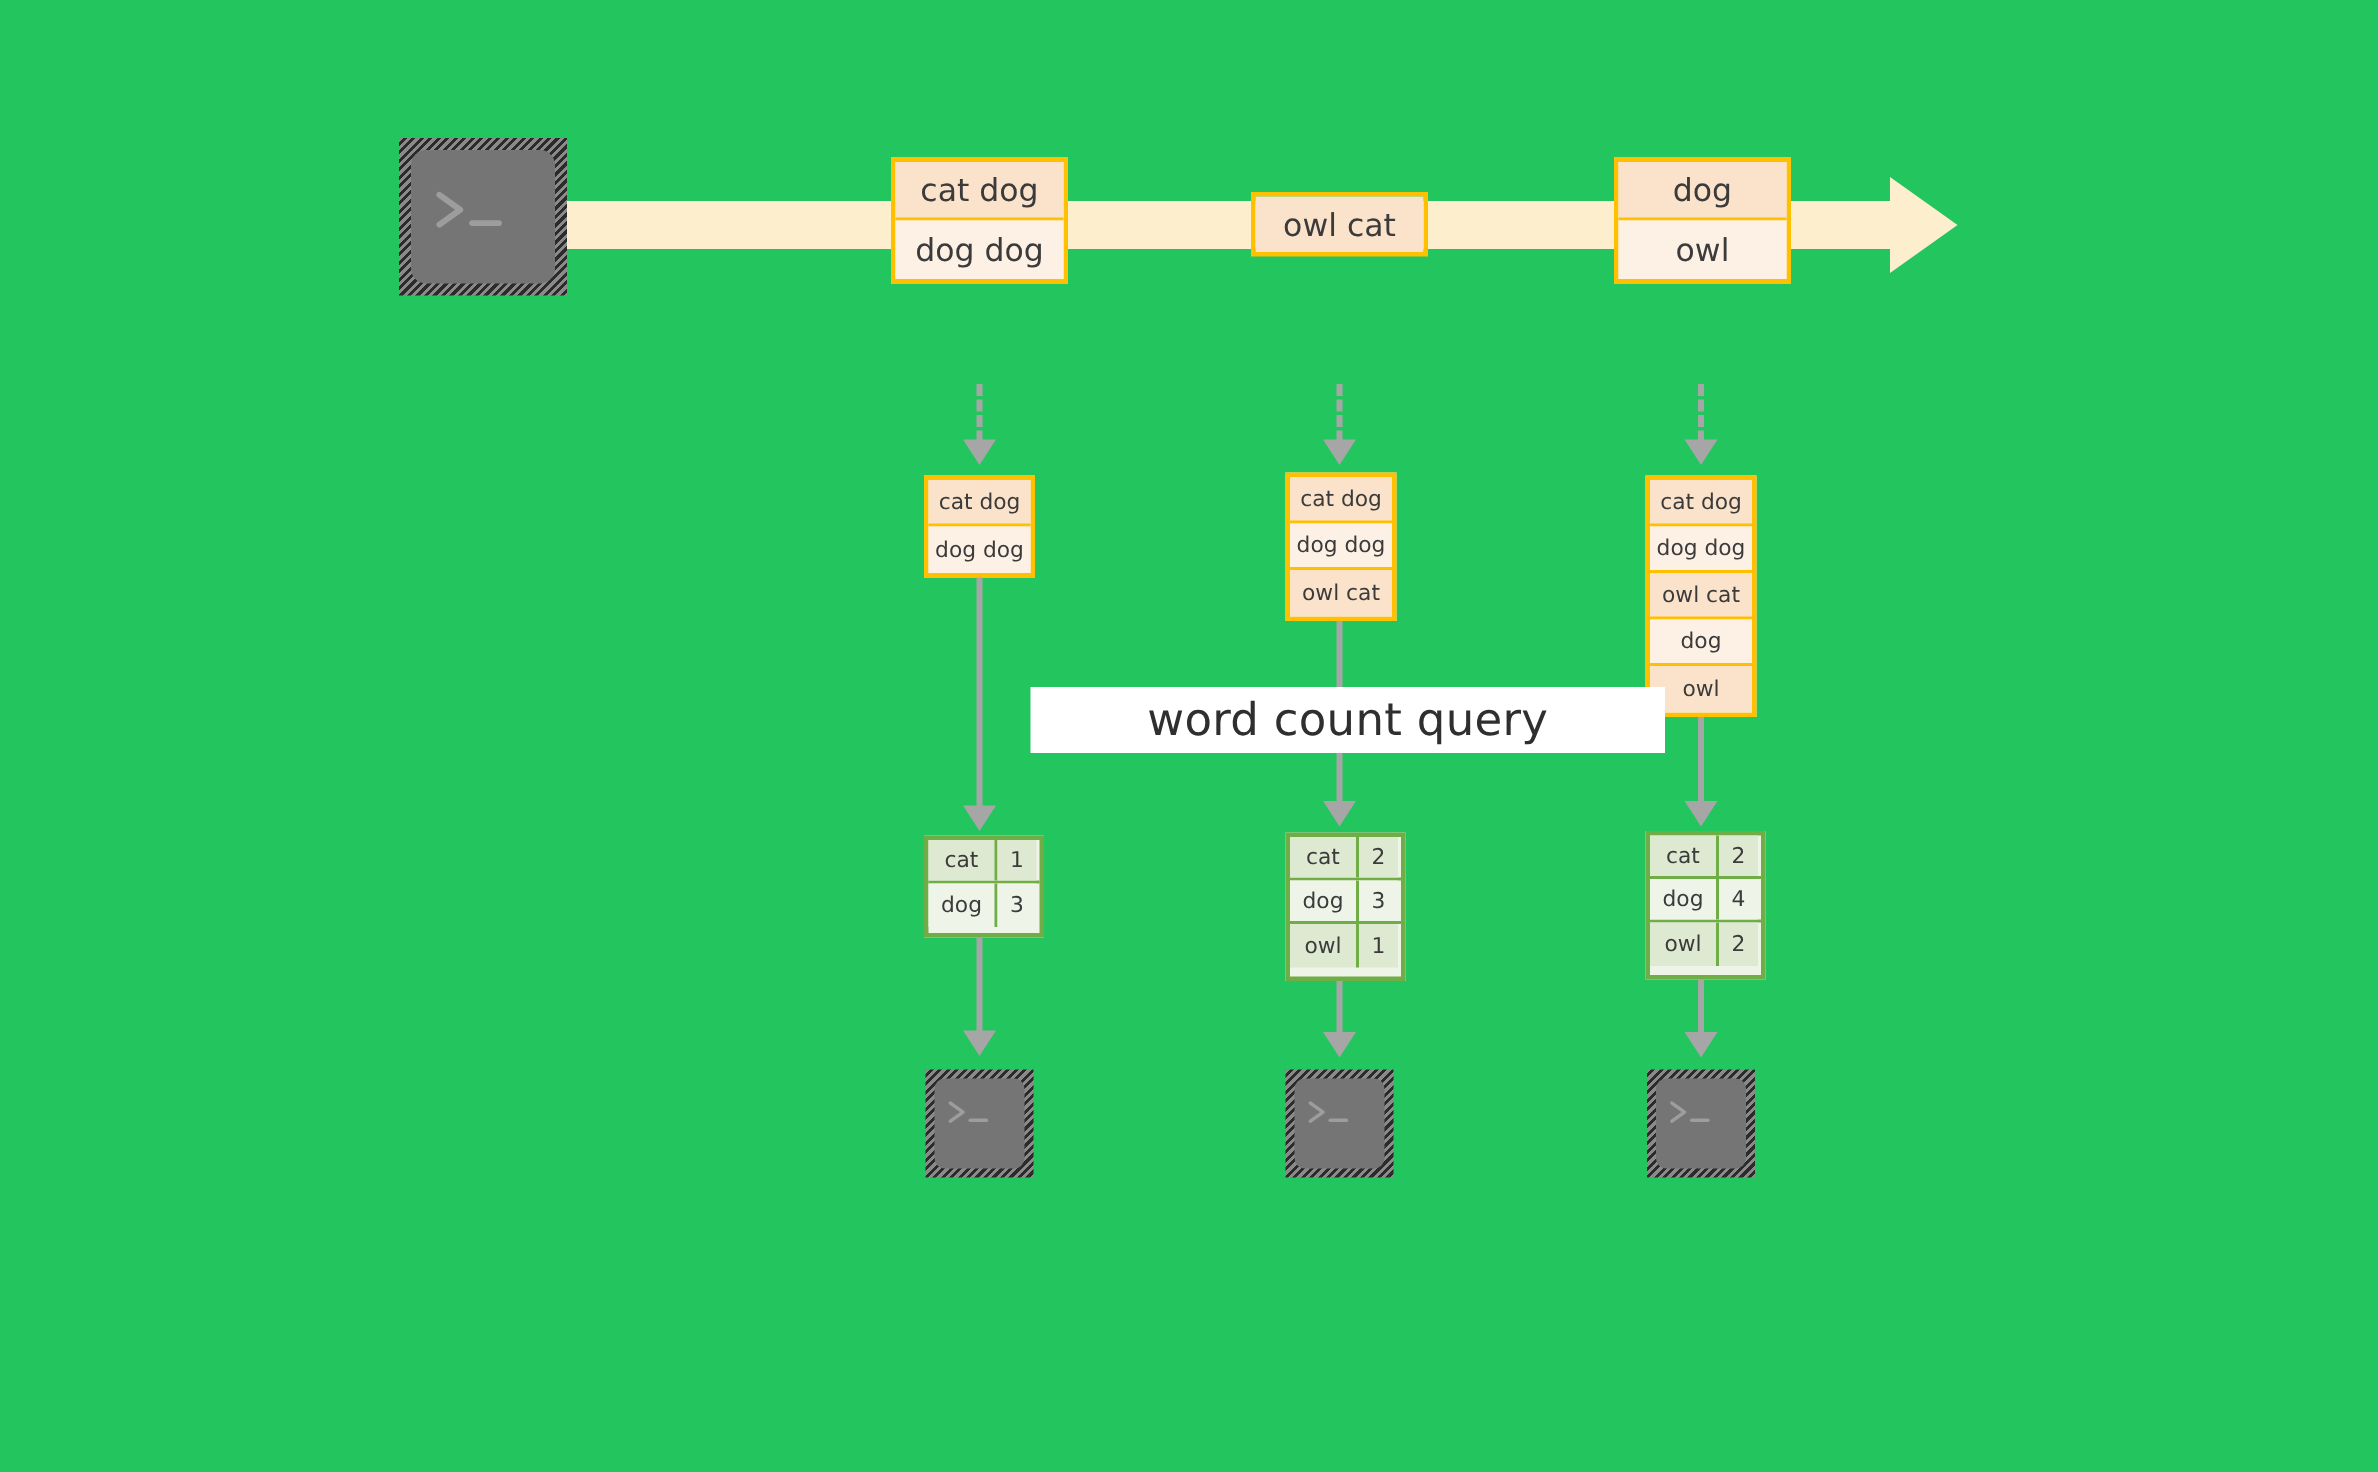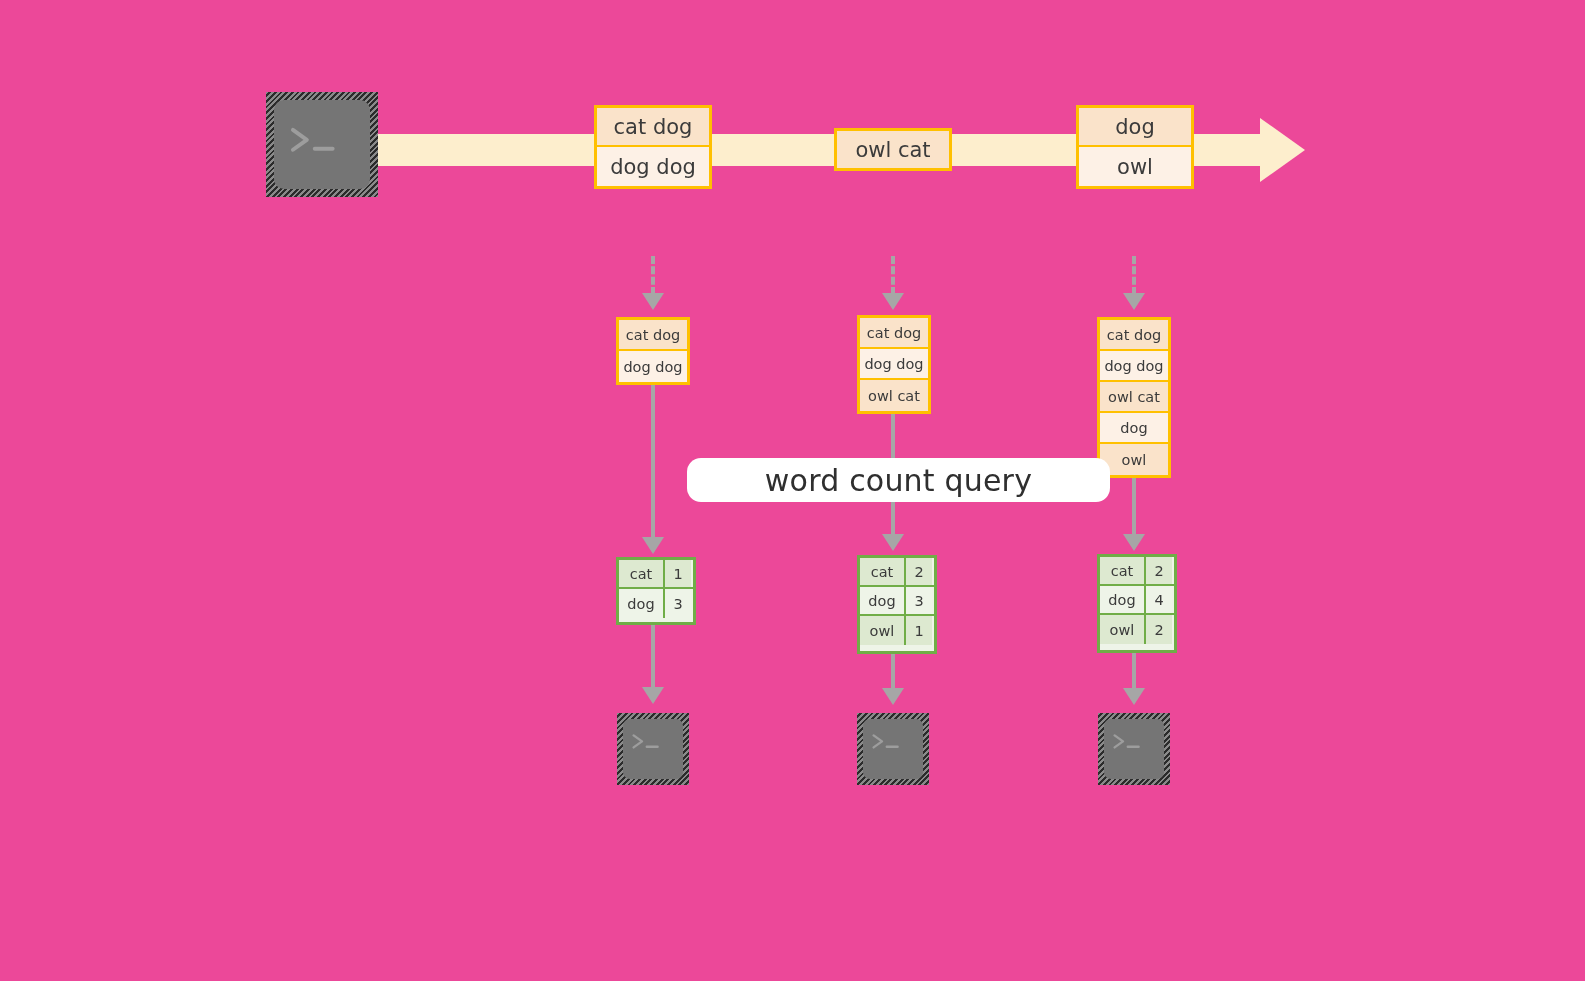--- a/index.html
+++ b/index.html
@@ -6,21 +6,21 @@
   html, body {
     margin: 0; padding: 0;
     background: #000;
     width: 1585px; height: 981px;
     overflow: hidden;
     font-family: "DejaVu Sans", sans-serif;
   }
   #stage {
     position: relative;
     width: 1585px; height: 981px;
-    background: #ec4899;
+    background: #22c55e;
   }
 
   
   .term {
     position: absolute;
     background:
       repeating-linear-gradient(135deg,
         #8a8a8a 0px, #8a8a8a 2px,
         #2b2b2b 2px, #2b2b2b 4px);
     padding: 8px;
@@ -271,17 +271,17 @@
 
   <div class="term small" style="left:1098px; top:713px; width:72px; height:72px;">
     <div class="inner">
       <svg viewBox="0 0 60 40">
         <path d="M6 8 L20 18 L6 28" fill="none" stroke="#9d9d9d" stroke-width="4" stroke-linecap="round" stroke-linejoin="round"></path>
         <line x1="28" y1="27" x2="46" y2="27" stroke="#9d9d9d" stroke-width="4" stroke-linecap="round"></line>
       </svg>
     </div>
   </div>
 
-  <div class="banner" style="left:687px; top:458px; width:423px; height:44px;border-radius:14px;">
+  <div class="banner" style="left:687px; top:458px; width:423px; height:44px;">
     <span>word count query</span>
   </div>
 
 </div>
 
 </body></html>

